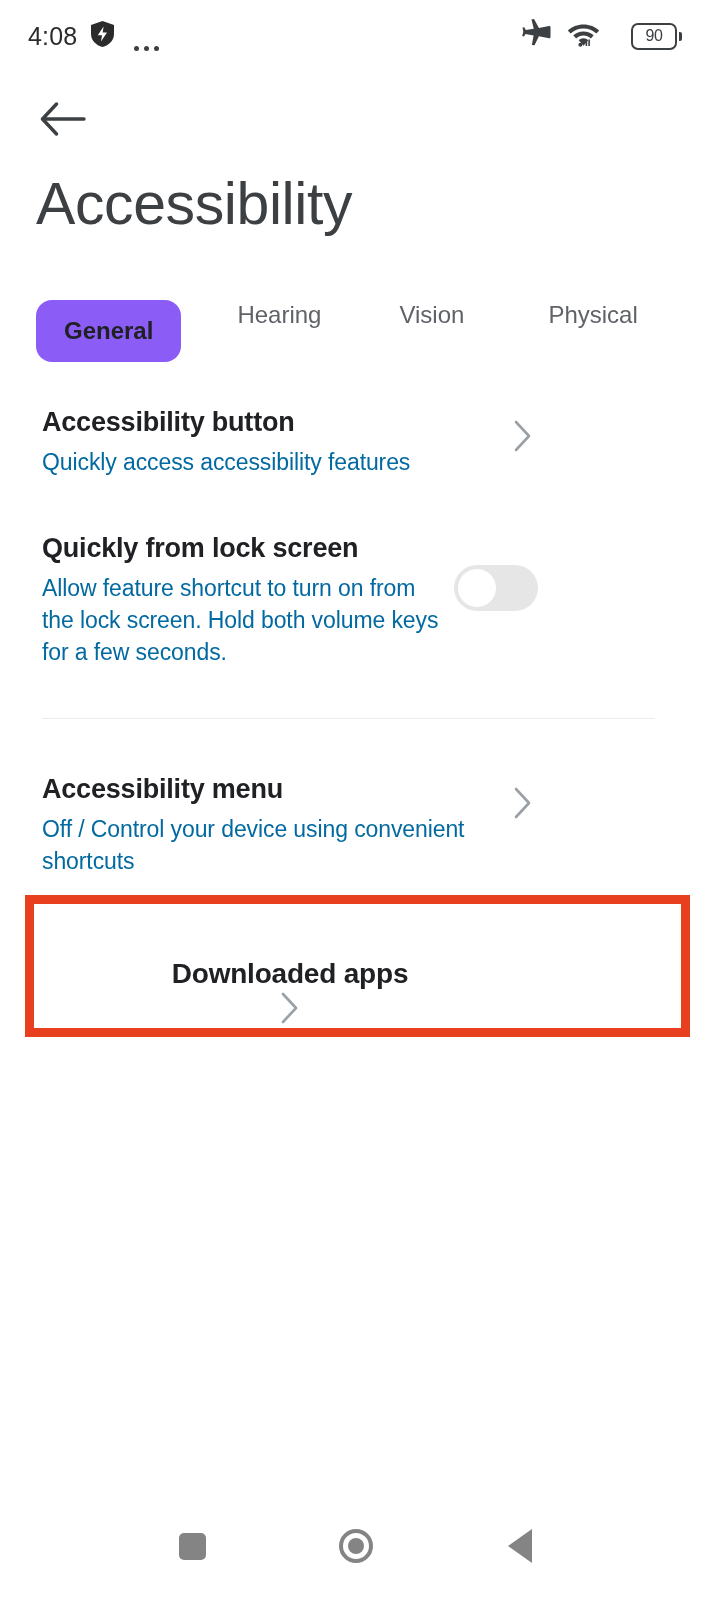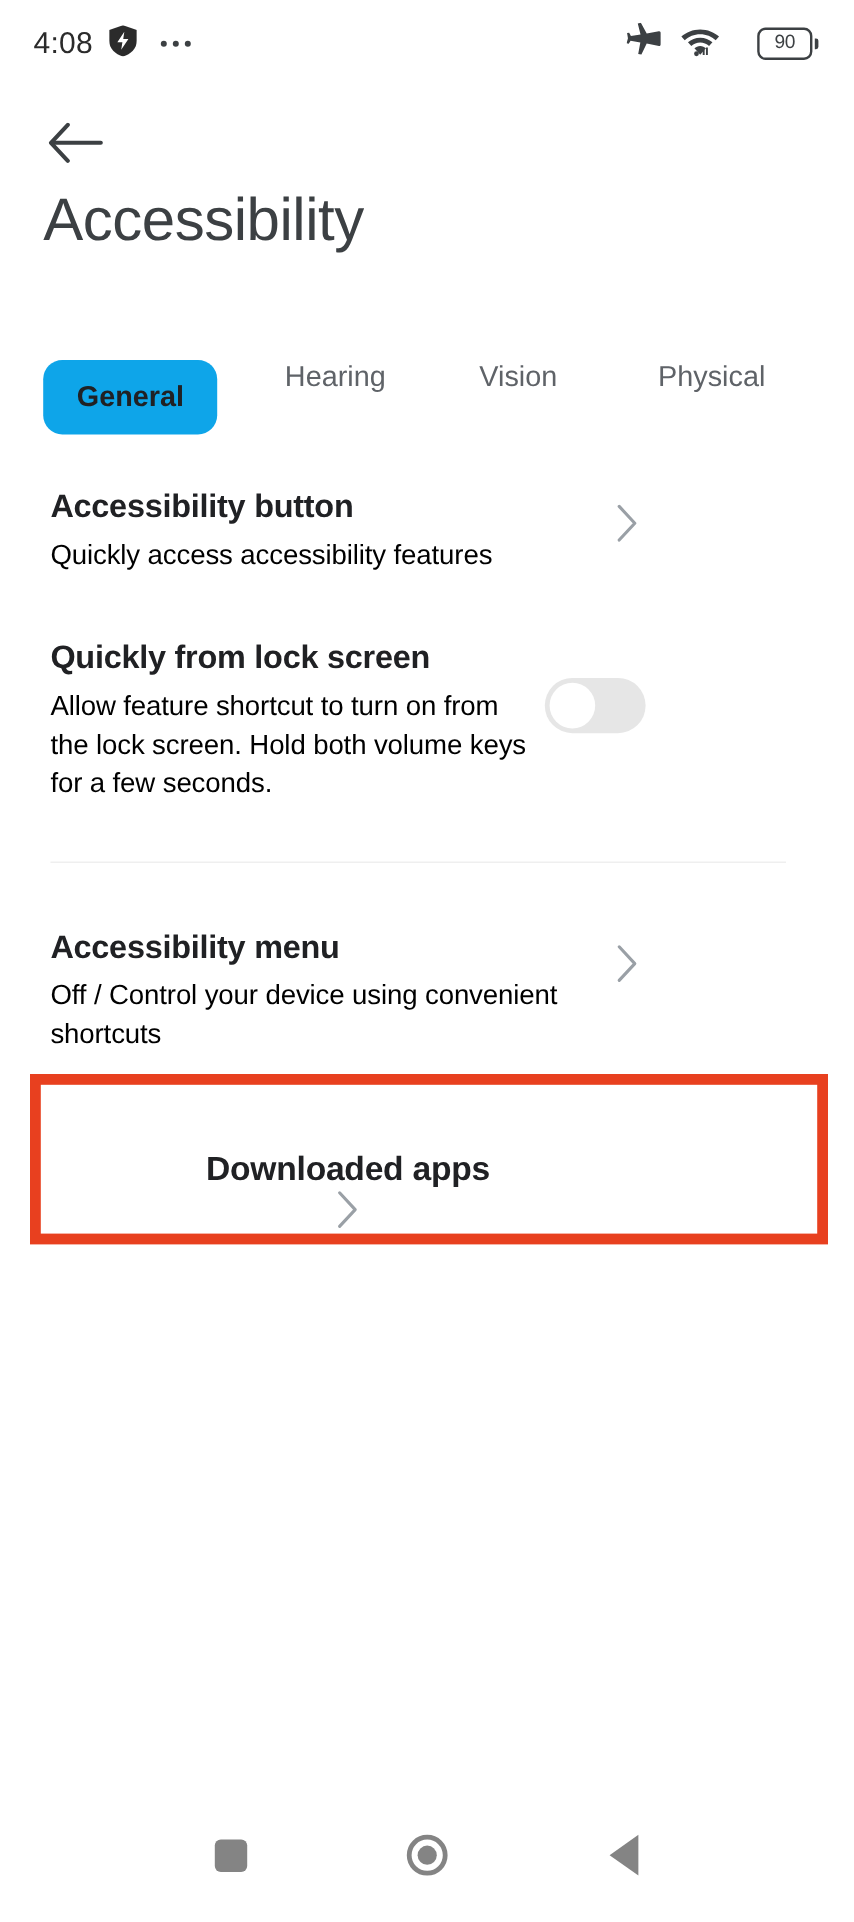--- a/index.html
+++ b/index.html
@@ -24,21 +24,21 @@
     width: 712px;
     height: 72px;
     display: flex;
     align-items: center;
     justify-content: space-between;
     padding: 0 30px 0 28px;
     box-sizing: border-box;
   }
   .status-left {
     display: flex;
-    align-items: center;
+    align-items: flex-end;
     gap: 14px;
   }
   .status-time {
     font-size: 25px;
     font-weight: 500;
     color: #2b2b2b;
     letter-spacing: 0.2px;
   }
   .shield-icon { display: block; }
   .dots-icon {
@@ -97,23 +97,23 @@
     height: 62px;
     display: flex;
     align-items: center;
     justify-content: center;
     cursor: pointer;
   }
 
   
   .page-title {
     position: absolute;
-    top: 148px;
+    top: 169px;
     left: 36px;
-    font-size: 50px;
+    font-size: 59px;
     font-weight: 300;
     color: #3c4043;
     letter-spacing: -0.4px;
     line-height: 70px;
   }
 
   
   .tabs {
     position: absolute;
     top: 284px;
@@ -130,21 +130,21 @@
     height: 62px;
     padding: 0 28px;
     border-radius: 16px;
     font-size: 24px;
     color: #5f6368;
     cursor: pointer;
     box-sizing: border-box;
     white-space: nowrap;
   }
   .tab.selected {
-    background: #0ea5e9;
+    background: #8b5cf6;
     color: #202124;
     font-weight: 700;
     margin-top: 32px;
   }
   .tab-gap-1 { margin-left: 22px; }
   .tab-gap-2 { margin-left: 28px; }
   .tab-gap-3 { margin-left: 28px; }
 
   
   .row {
@@ -160,21 +160,21 @@
   .row-texts { flex: 1; min-width: 0; }
   .row-title {
     font-size: 27px;
     font-weight: 700;
     color: #202124;
     line-height: 34px;
     letter-spacing: -0.2px;
   }
   .row-sub {
     font-size: 23px;
-    color: #000000;
+    color: #0369a1;
     line-height: 32px;
     margin-top: 7px;
     letter-spacing: -0.1px;
   }
   .chevron {
     flex: 0 0 auto;
     width: 30px;
     display: flex;
     align-items: center;
     justify-content: center;

